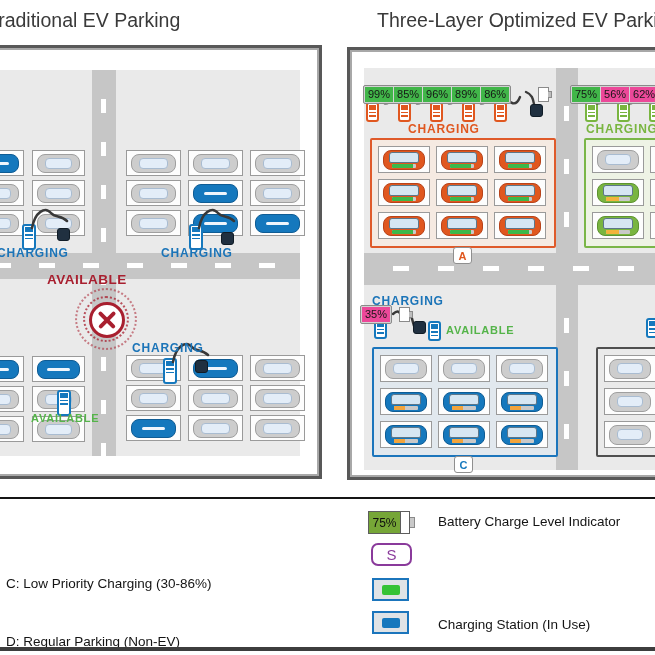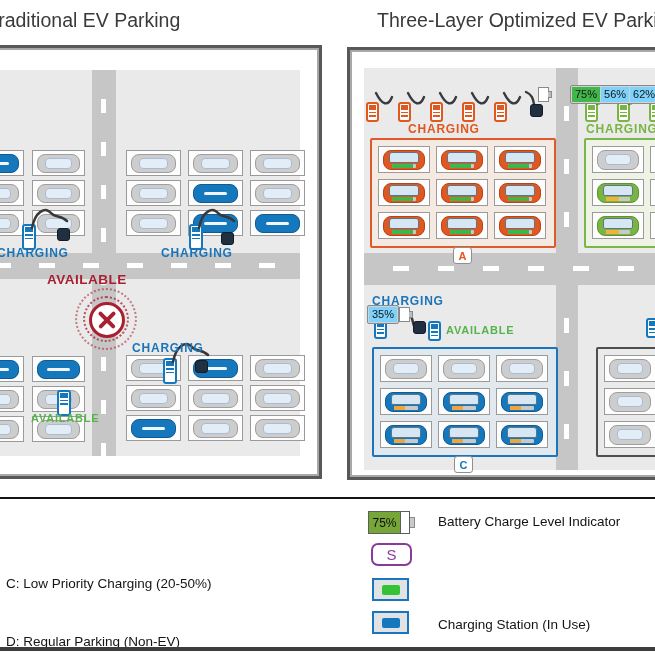--- a/index.html
+++ b/index.html
@@ -45,21 +45,21 @@
   .s-blue{--c:#1578bd;} .s-orange{--c:#e0571f;} .s-green{--c:#79b540;}
   .cables{position:absolute;z-index:6;}
   .plug{position:absolute;width:11px;height:11px;background:#203040;border:1px solid #101c26;border-radius:3px;z-index:6;}
   .lbl{position:absolute;font-weight:bold;font-size:12px;letter-spacing:.8px;white-space:nowrap;z-index:7;}
   .lbl.c-blue{color:#1b74b8;} .lbl.c-orange{color:#e0571f;} .lbl.c-green{color:#79b540;}
   .lbl.c-avail{color:#55b44a;font-size:11px;}
   .lbl.c-red{color:#a81f2f;font-size:13.5px;letter-spacing:.5px;}
   .batrow{position:absolute;display:flex;gap:1px;background:#d2d2d2;border:1px solid #8a8a8a;
           padding:1px;border-radius:2px;z-index:7;}
   .bat{height:15px;line-height:15px;padding:0 3px;font-size:11px;color:#161616;}
-  .bat-g{background:#41b649;} .bat-o{background:#7dd3fc;}
+  .bat-g{background:#41b649;} .bat-o{background:#ec4899;}
   .bat-shell{position:absolute;width:9px;height:13px;background:#fff;border:1.5px solid #8a8a8a;z-index:7;}
   .bat-shell::after{content:"";position:absolute;left:100%;top:3px;width:3px;height:5px;background:#bdbdbd;border:1px solid #8a8a8a;border-left:none;}
   .halo{position:absolute;border-radius:50%;border:2px dotted rgba(168,31,47,.55);z-index:7;}
   .cong{position:absolute;width:30px;height:30px;background:#fff;border:3.5px solid #a81f2f;border-radius:50%;z-index:7;}
   .cong::before,.cong::after{content:"";position:absolute;left:4px;right:4px;top:50%;height:3.5px;
         margin-top:-1.75px;background:#a81f2f;border-radius:2px;}
   .cong::before{transform:rotate(45deg);} .cong::after{transform:rotate(-45deg);}
   .zbox{position:absolute;width:17px;height:15px;background:#fff;border:1.5px solid #8f8f8f;border-radius:3px;
         font-size:11px;font-weight:bold;display:flex;align-items:center;justify-content:center;z-index:7;}
   .rule{position:absolute;left:0;width:655px;}
@@ -317,20 +317,27 @@
       <div class="lot" style="left:220px;top:10px;width:130px;height:185px;"></div>
       <div class="lot" style="left:6px;top:227px;width:192px;height:185px;"></div>
       <div class="lot" style="left:220px;top:227px;width:130px;height:185px;"></div>
       <div class="road" style="left:198px;top:10px;width:22px;height:402px;">
         <div class="vstripe r" style="left:8px;top:0;height:402px;"></div>
       </div>
       <div class="road" style="left:6px;top:195px;width:344px;height:32px;">
         <div class="hstripe r" style="left:0;top:13px;width:344px;"></div>
       </div>
 
+      <div class="batrow" style="left:5px;top:27px;">
+          <span class="bat bat-g">99%</span>
+          <span class="bat bat-g">85%</span>
+          <span class="bat bat-g">96%</span>
+          <span class="bat bat-g">89%</span>
+          <span class="bat bat-g">86%</span>
+        </div>
       <div class="bat-shell" style="left:180px;top:29px;"></div>
       <svg class="cables" style="left:8px;top:32px;" width="178" height="28" viewBox="0 0 178 28">
         <g stroke="#3a3a3a" stroke-width="2.4" fill="none" stroke-linecap="round">
           <path d="M10,3 C16,15 22,17 26,7"></path>
             <path d="M42,3 C48,15 54,17 58,7"></path>
           <path d="M74,3 C80,15 86,17 90,7"></path>
             <path d="M106,3 C112,15 118,17 122,7"></path>
           <path d="M138,3 C144,15 150,17 154,7"></path>
             <path d="M160,2 C170,6 166,16 171,21"></path>
         </g>
@@ -467,21 +474,21 @@
                 <div class="bar">
                   <div class="fill f-green"></div>
                 </div>
               </div>
             </div>
             <div class="cell"></div>
           </div>
         </div>
 
       <div class="lbl c-blue" style="left:14px;top:236px;">CHARGING</div>
-      <div class="batrow" style="left:9px;top:247px;text-align:right;">
+      <div class="batrow" style="left:2px;top:247px;text-align:right;">
           <span class="bat bat-o">35%</span>
         </div>
       <div class="bat-shell" style="left:41px;top:249px;"></div>
       <svg class="cables" style="left:32px;top:246px;" width="34" height="30" viewBox="0 0 34 30">
         <path d="M3,10 C12,2 10,17 17,12 C23,8 22,20 25,24" stroke="#383838" stroke-width="2.5" fill="none" stroke-linecap="round"></path>
       </svg>
       <div class="plug" style="left:55px;top:263px;"></div>
       <div class="station s-blue" style="left:16px;top:261px;"></div>
       <div class="station s-blue" style="left:70px;top:263px;"></div>
       <div class="lbl c-avail" style="left:88px;top:266px;">AVAILABLE</div>
@@ -580,21 +587,21 @@
                 <div class="plate"></div>
               </div>
             </div>
           </div>
         </div>
     </div>
   </div>
 
   <div class="rule" style="top:497px;height:2px;background:#151515;"></div>
 
-  <div class="legtext" style="left:6px;top:576px;">C: Low Priority Charging (20-50%)</div>
+  <div class="legtext" style="left:6px;top:576px;">C: Low Priority Charging (30-86%)</div>
   <div class="legtext" style="left:6px;top:634px;">D: Regular Parking (Non-EV)</div>
 
   <div class="leg-batt" style="left:368px;top:511px;">
     <span class="lb-green">75%</span>
       <span class="lb-white"></span>
       <span class="lb-tip"></span>
   </div>
   <div class="legtext" style="left:438px;top:514px;">Battery Charge Level Indicator</div>
 
   <div class="leg-s" style="left:371px;top:543px;">

